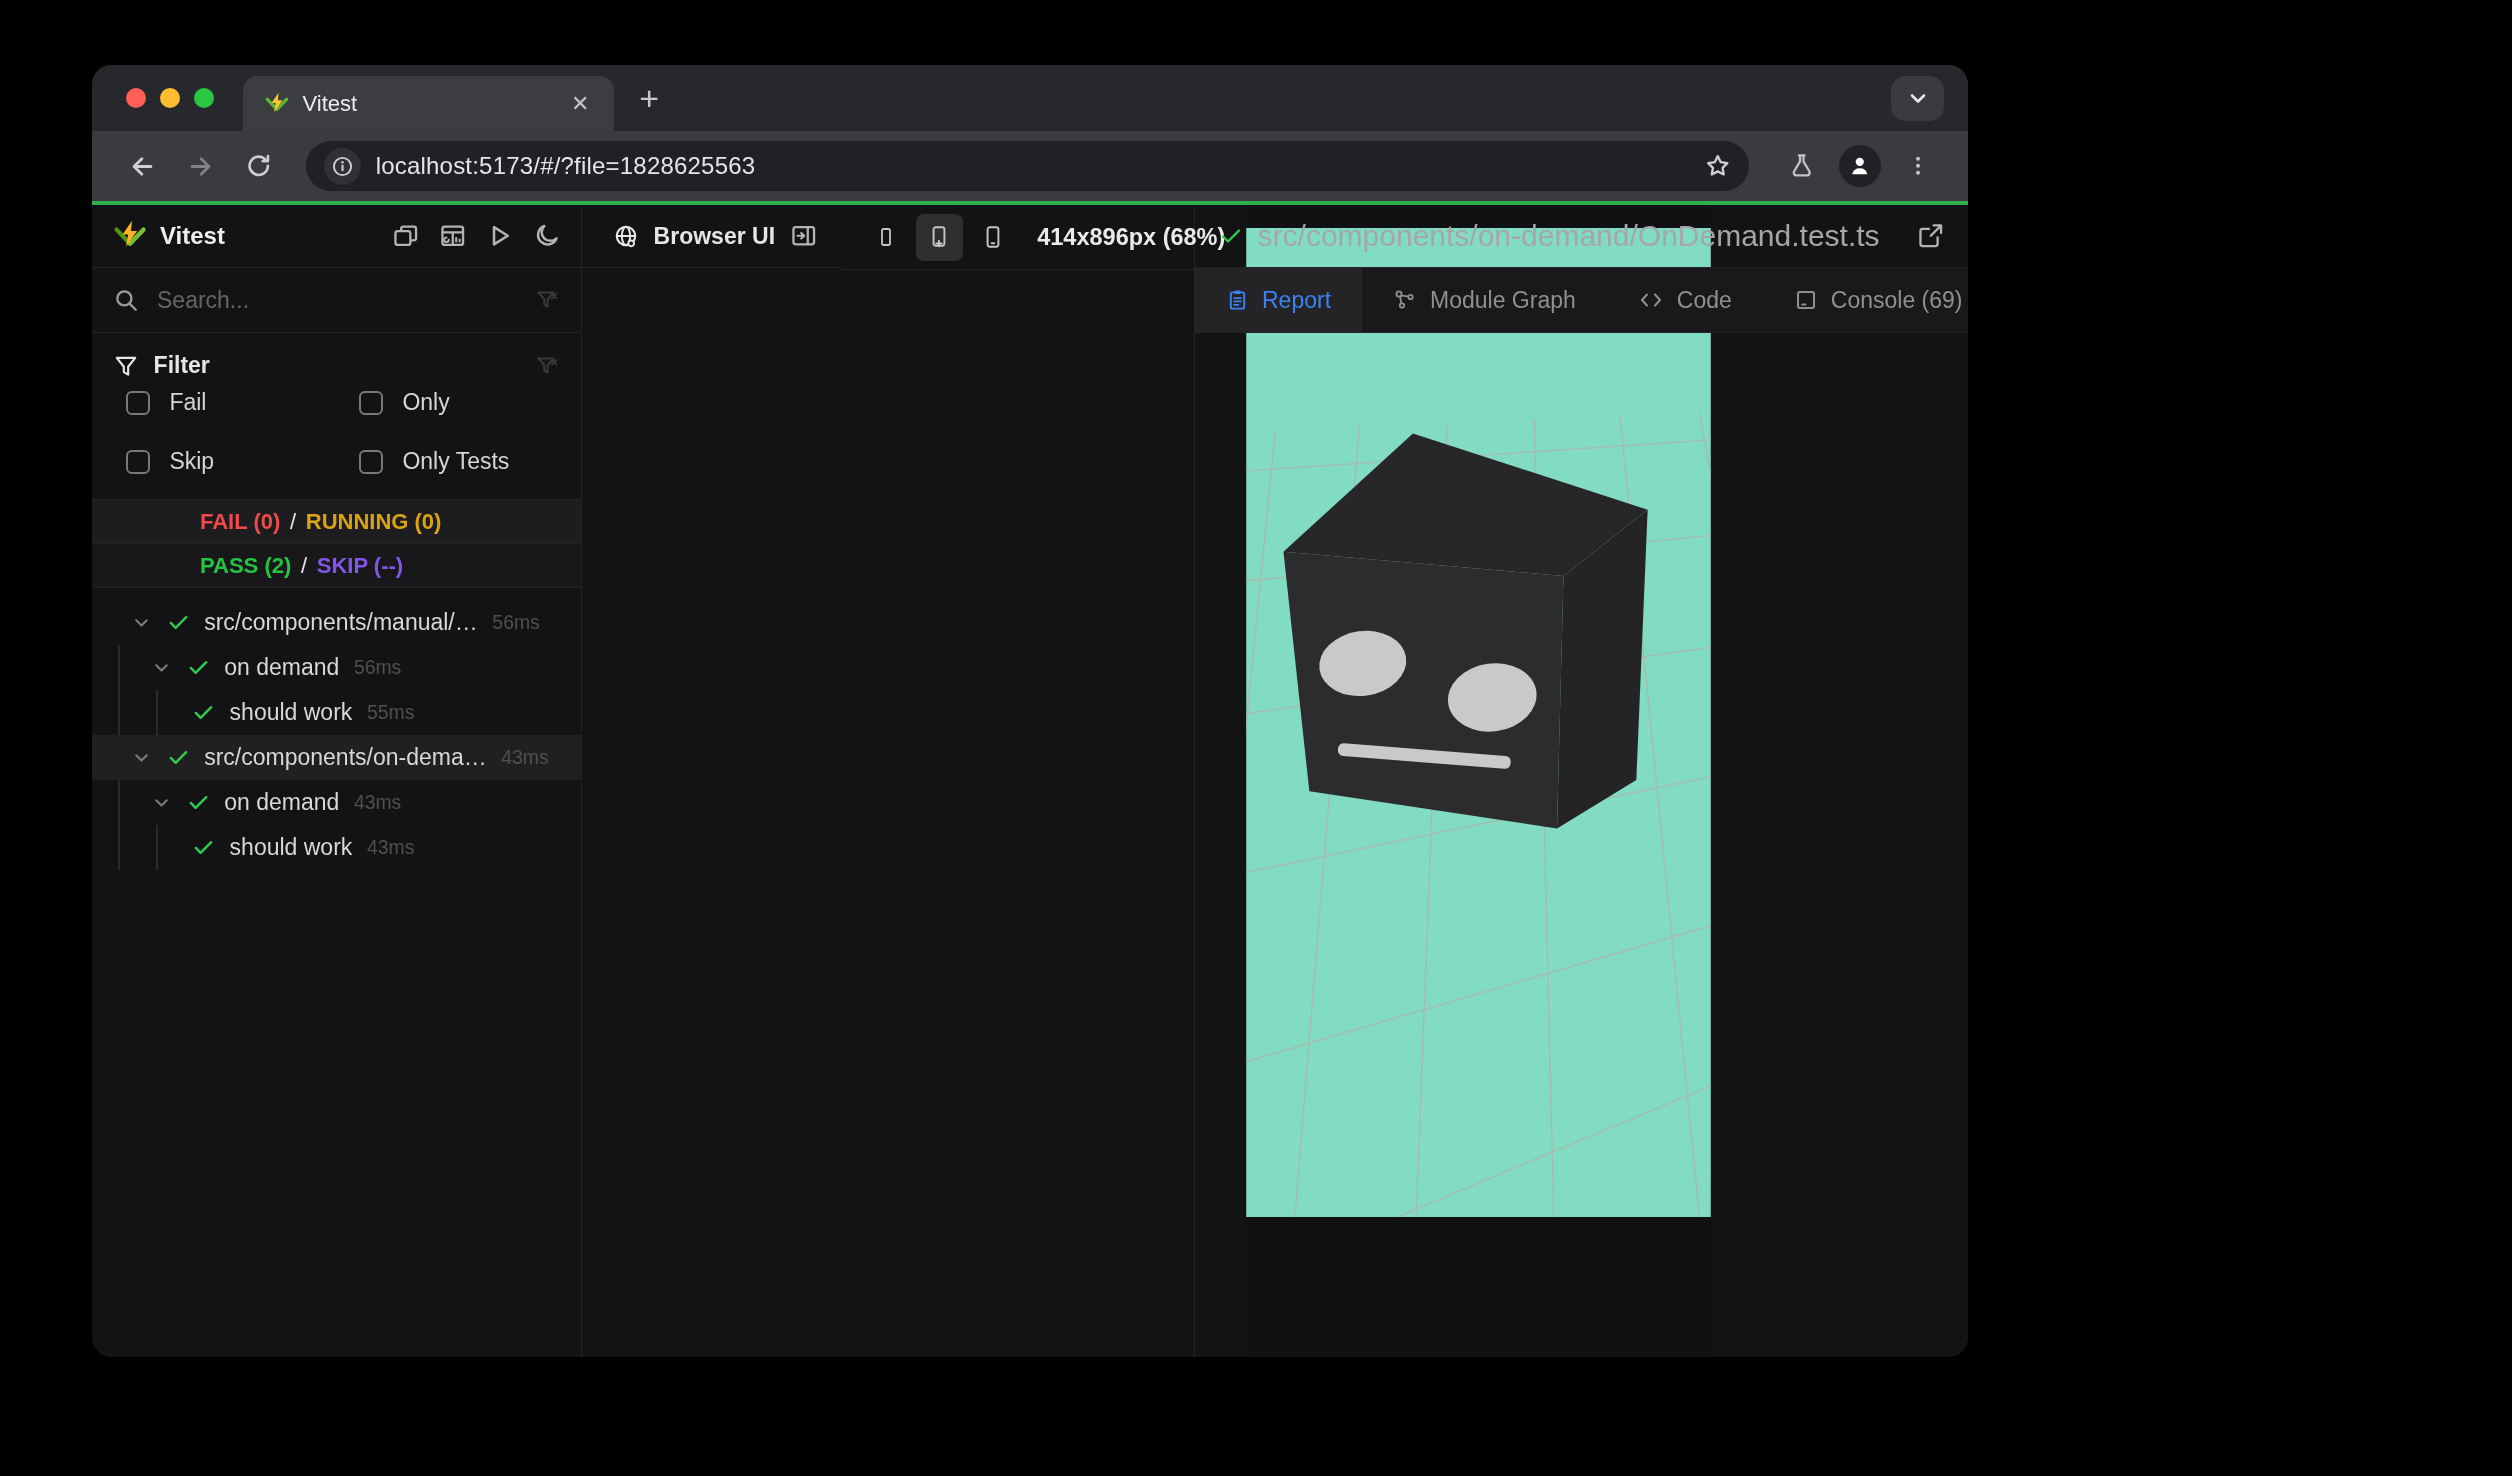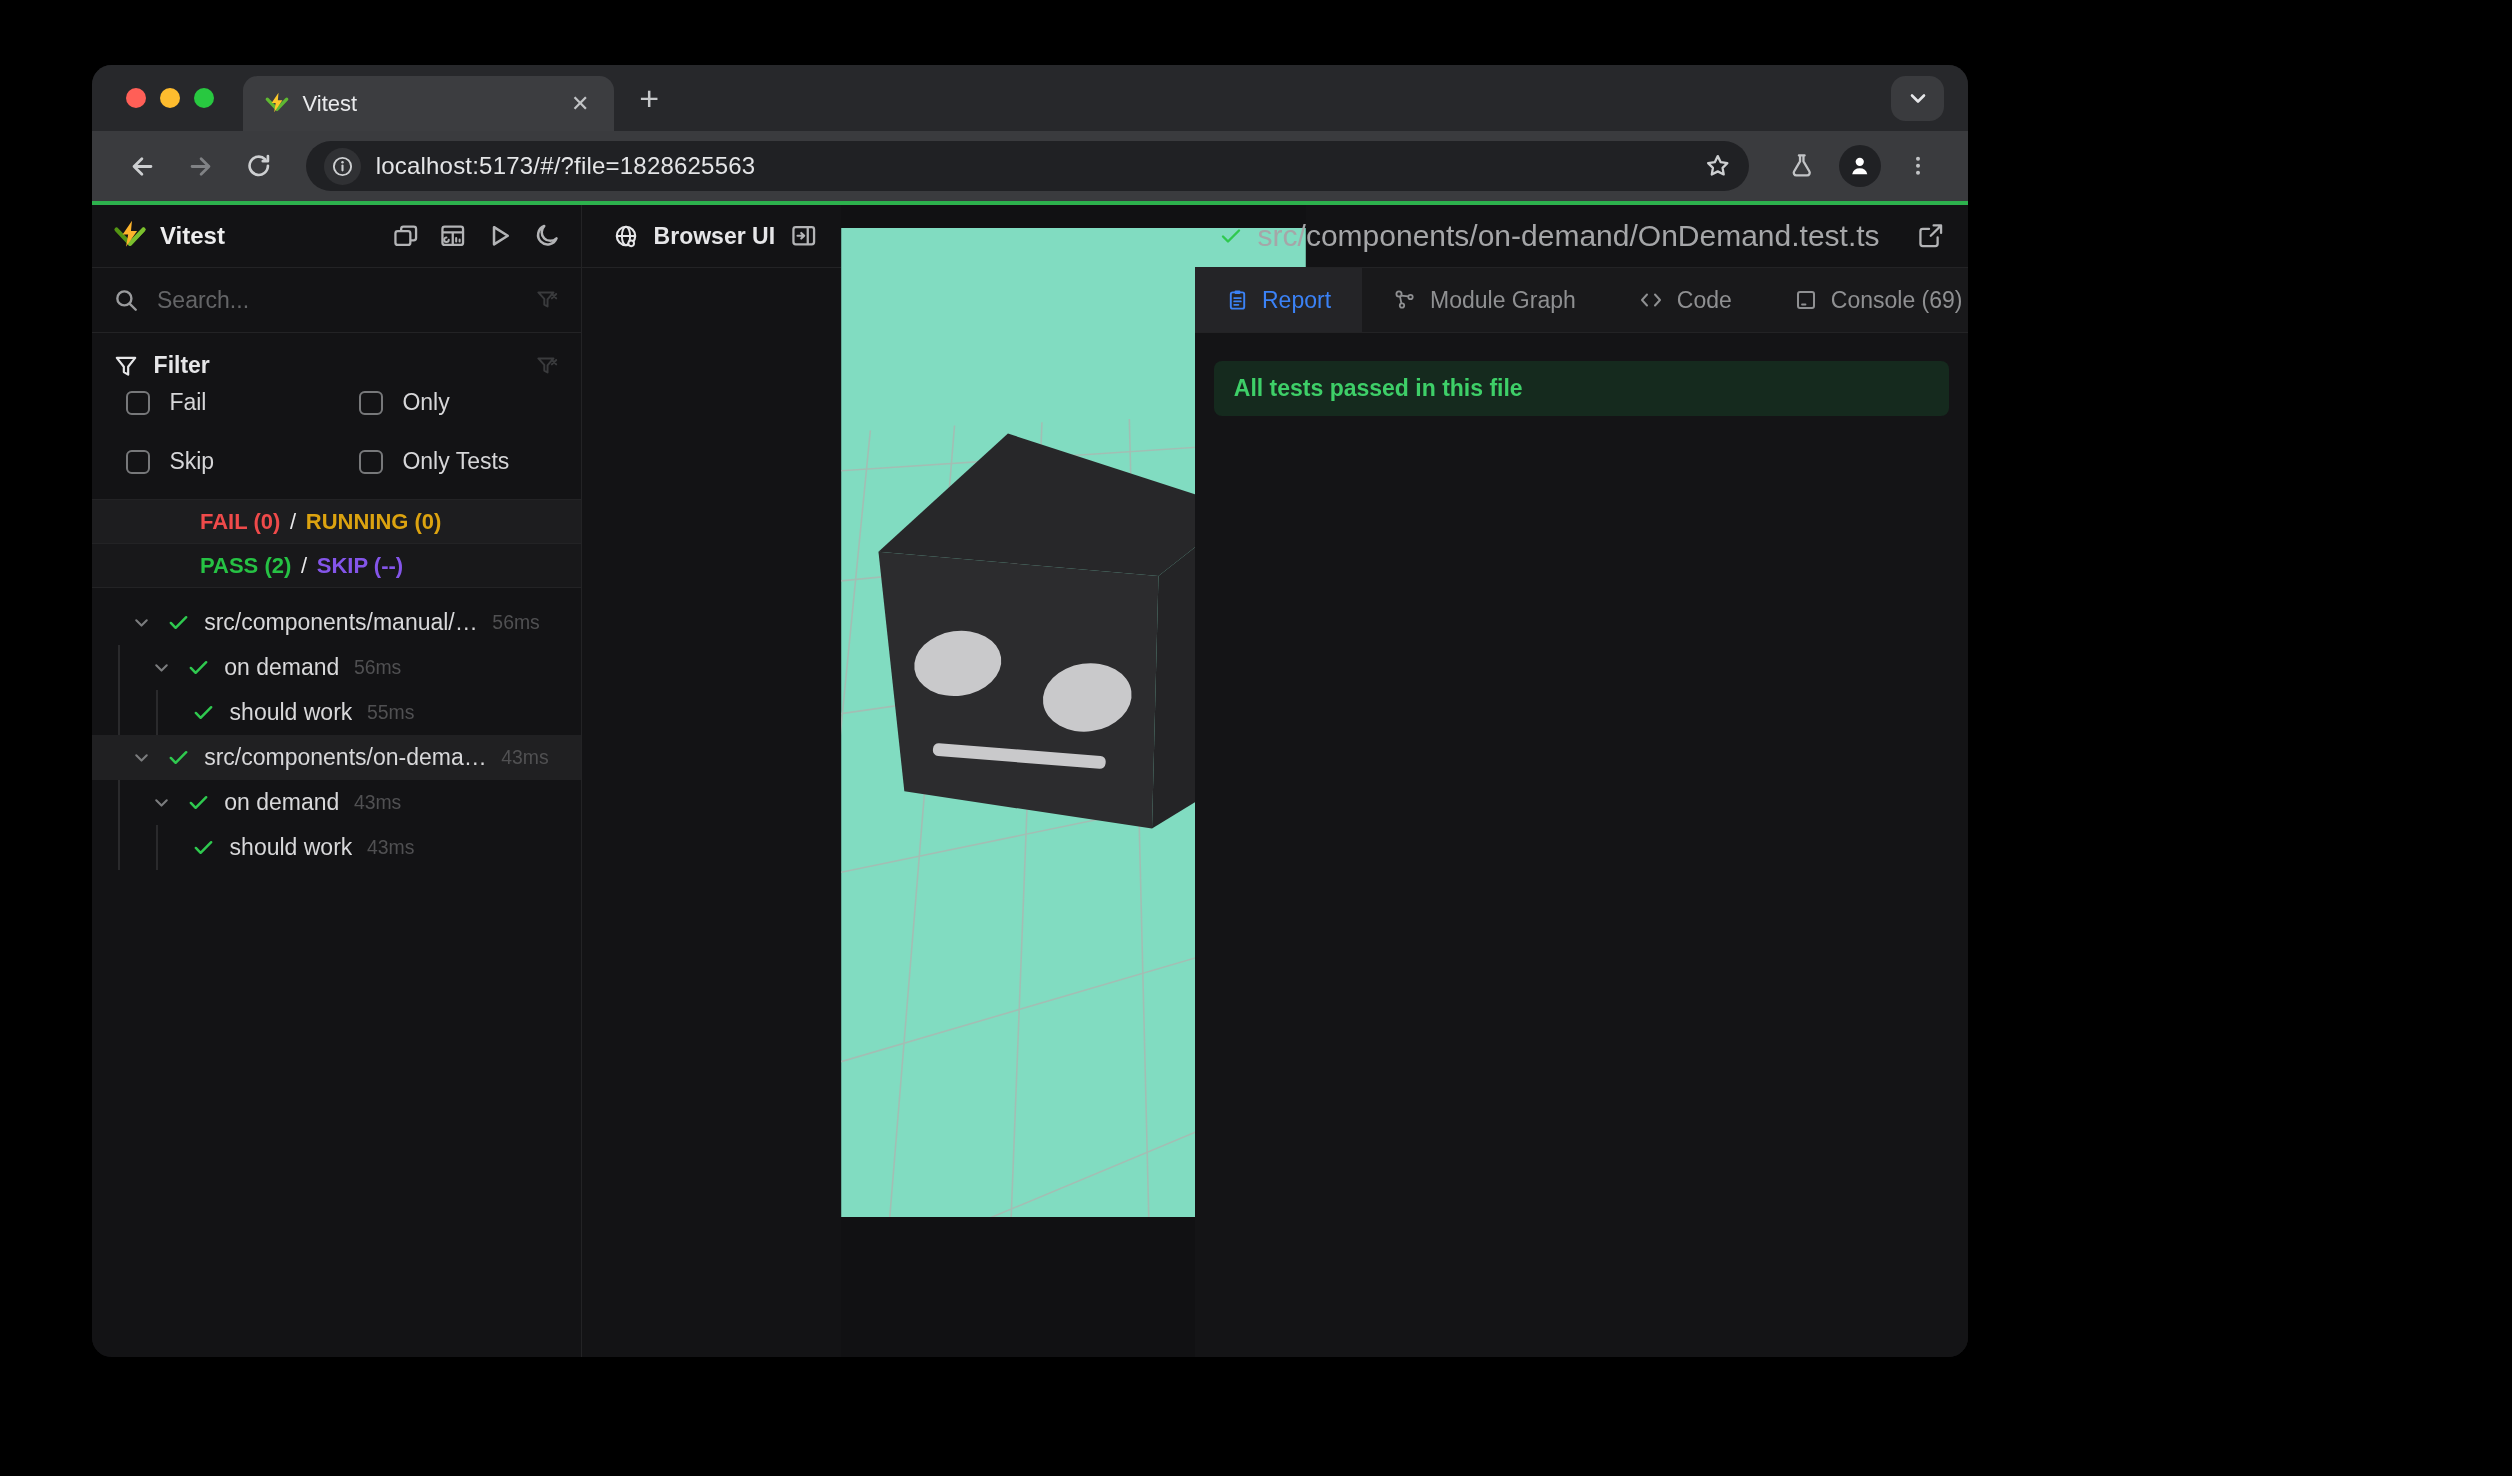--- a/index.html
+++ b/index.html
@@ -373,20 +373,40 @@
             <circle cx="16.8" cy="18.8" r="2.6" fill="#131315" stroke="currentColor" stroke-width="1.8"></circle>
           </svg>
         <span class="bp-title">Browser UI</span>
         <span class="push icon-btn" style="color:#b3b4b6">
           <svg width="27.5" height="27.5" viewBox="0 0 24 24">
               <rect x="3" y="4.5" width="18" height="15" rx="2" fill="none" stroke="currentColor" stroke-width="2"></rect>
               <path d="M15.5 4.5v15" stroke="currentColor" stroke-width="2"></path>
               <path d="M6.5 12h5.5M9.8 9.5l2.6 2.5-2.6 2.5" fill="none" stroke="currentColor" stroke-width="1.8" stroke-linecap="round" stroke-linejoin="round"></path>
             </svg>
         </span>
+      </div>
+      <div class="devicebar">
+        <span class="dev-btn">
+          <svg width="24" height="24" viewBox="0 0 24 24">
+              <rect x="8" y="4" width="8" height="16" rx="1.8" fill="none" stroke="currentColor" stroke-width="1.8"></rect>
+            </svg>
+        </span>
+        <span class="dev-btn sel">
+          <svg width="26" height="26" viewBox="0 0 24 24">
+              <rect x="7" y="3" width="10" height="17" rx="2" fill="none" stroke="currentColor" stroke-width="1.8"></rect>
+              <path d="M12 15.5v5M9.5 18h5" stroke="currentColor" stroke-width="1.8" stroke-linecap="round"></path>
+            </svg>
+        </span>
+        <span class="dev-btn">
+          <svg width="26" height="26" viewBox="0 0 24 24">
+              <rect x="7" y="3" width="10" height="18" rx="2" fill="none" stroke="currentColor" stroke-width="1.8"></rect>
+              <path d="M10.8 17.8h2.4" stroke="currentColor" stroke-width="1.8" stroke-linecap="round"></path>
+            </svg>
+        </span>
+        <span class="size-label">414x896px (68%)</span>
       </div>
       <div class="bp-body">
 
         <svg class="preview" width="465" height="989" viewBox="0 0 574 1222">
           <rect x="0" y="0" width="574" height="1222" fill="#81dcc1"></rect>
           <g stroke="#aeb5b0" stroke-width="2" opacity="0.75">
             <line x1="0" y1="300" x2="574" y2="262"></line>
             <line x1="0" y1="436" x2="574" y2="380"></line>
             <line x1="0" y1="600" x2="574" y2="518"></line>
             <line x1="0" y1="796" x2="574" y2="678"></line>
@@ -453,22 +473,17 @@
           <span>Code</span>
         </span>
         <span class="rtab">
           <svg width="24" height="24" viewBox="0 0 24 24">
               <rect x="4" y="4" width="16" height="16" rx="2" fill="none" stroke="currentColor" stroke-width="2"></rect>
               <path d="M8 16.5h3.5" stroke="currentColor" stroke-width="1.8" stroke-linecap="round"></path>
             </svg>
           <span>Console (69)</span>
         </span>
       </div>
-      <div class="rp-body">
-        <div class="banner" style="color:#3ecf68">
-          <span>All tests passed in this file</span>
-        </div>
-      </div>
     </section>
 
   </div>
 </div>
 
 
 </body></html>

